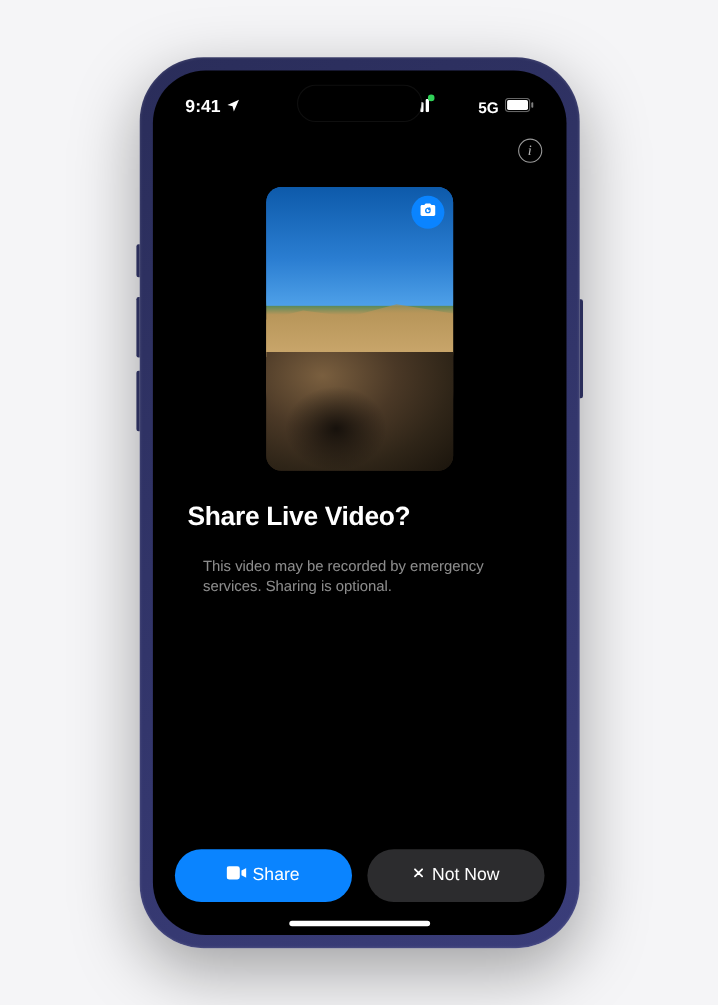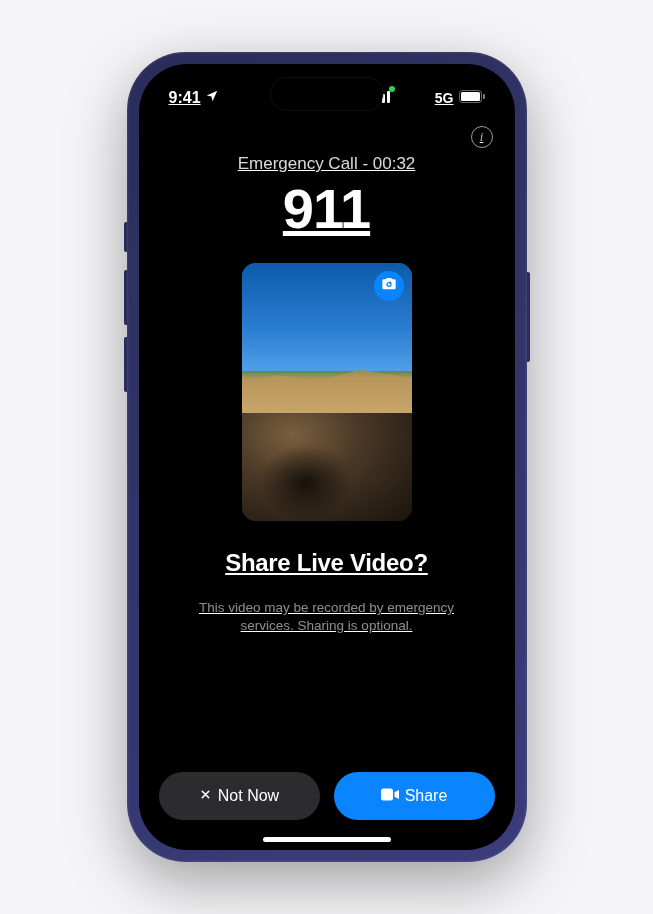--- a/index.html
+++ b/index.html
@@ -44,21 +44,20 @@
     border-radius: 0 2px 2px 0;
   }
   .screen {
     width: 100%;
     height: 100%;
     background: #000;
     border-radius: 48px;
     overflow: hidden;
     position: relative;
     color: #fff;
-    text-decoration: underline;
   }
   .dynamic-island {
     position: absolute;
     top: 14px;
     left: 50%;
     transform: translateX(-50%);
     width: 112px;
     height: 32px;
     background: #000;
     border-radius: 18px;
@@ -153,21 +152,20 @@
     width: 30px;
     height: 30px;
     background: #0a84ff;
     border-radius: 50%;
     display: flex;
     align-items: center;
     justify-content: center;
     cursor: pointer;
   }
   .prompt {
-    text-align: center;
     margin-top: 28px;
     padding: 0 32px;
   }
   .prompt-title {
     font-size: 24px;
     font-weight: 700;
     letter-spacing: -0.3px;
   }
   .prompt-sub {
     font-size: 13.5px;
@@ -254,24 +252,20 @@
         </span>
       </div>
     </div>
 
     <div class="info-row">
       <div class="info-btn">
         <span>i</span>
       </div>
     </div>
 
-    <div class="header">
-      <div class="call-status">Emergency Call - 00:32</div>
-      <div class="emergency-number">911</div>
-    </div>
 
     <div class="video-preview">
       <div class="sky-detail"></div>
       <div class="hills"></div>
       <div class="foreground"></div>
       <div class="shadow-blob"></div>
       <div class="camera-flip">
         <span>
           <svg width="16" height="16" viewBox="0 0 24 24" fill="#fff">
             <path d="M20 5h-3l-2-2h-6L7 5H4c-1.1 0-2 .9-2 2v11c0 1.1.9 2 2 2h16c1.1 0 2-.9 2-2V7c0-1.1-.9-2-2-2z" fill="#fff"></path>
@@ -282,34 +276,34 @@
         </span>
       </div>
     </div>
 
     <div class="prompt">
       <div class="prompt-title">Share Live Video?</div>
       <div class="prompt-sub">This video may be recorded by emergency services. Sharing is optional.</div>
     </div>
 
     <div class="action-row">
-      <button class="btn btn-secondary">
-        <span>
-          <svg width="13" height="13" viewBox="0 0 24 24" fill="none" stroke="#fff" stroke-width="3" stroke-linecap="round">
-            <path d="M18 6L6 18M6 6l12 12"></path>
-          </svg>
-        </span>
-        <span>Not Now</span>
-      </button>
       <button class="btn btn-primary">
         <span>
           <svg width="18" height="13" viewBox="0 0 24 16" fill="#fff">
             <rect x="0" y="0" width="16" height="16" rx="3"></rect>
             <path d="M18 5l6-3v12l-6-3z"></path>
           </svg>
         </span>
         <span>Share</span>
       </button>
+      <button class="btn btn-secondary">
+        <span>
+          <svg width="13" height="13" viewBox="0 0 24 24" fill="none" stroke="#fff" stroke-width="3" stroke-linecap="round">
+            <path d="M18 6L6 18M6 6l12 12"></path>
+          </svg>
+        </span>
+        <span>Not Now</span>
+      </button>
     </div>
 
     <div class="home-indicator"></div>
   </div>
 </div>
 
 </body></html>

